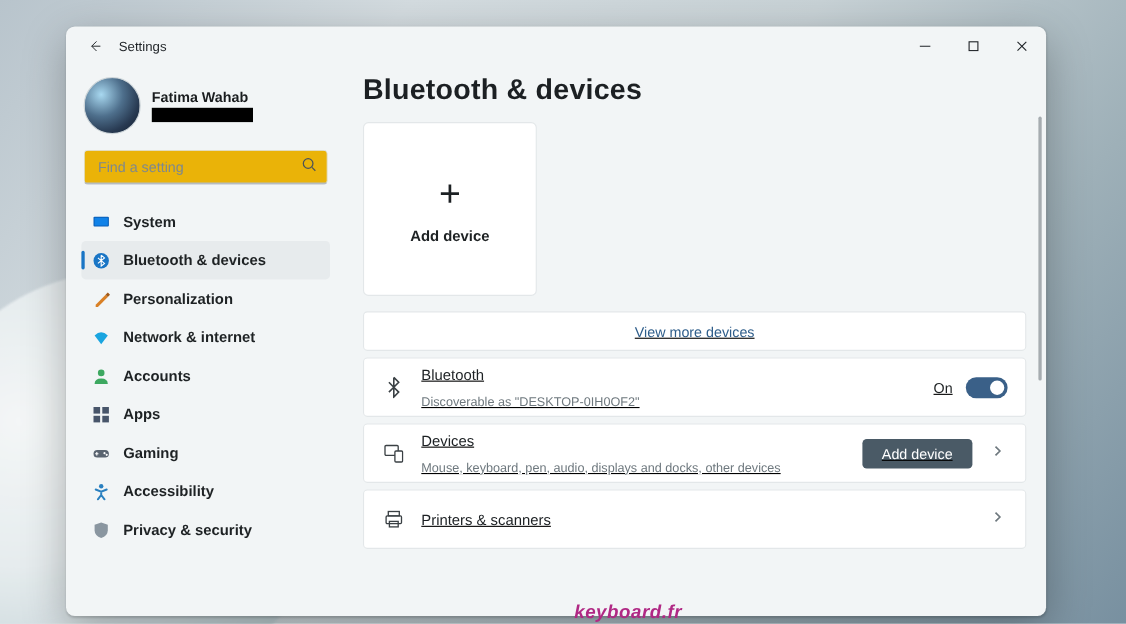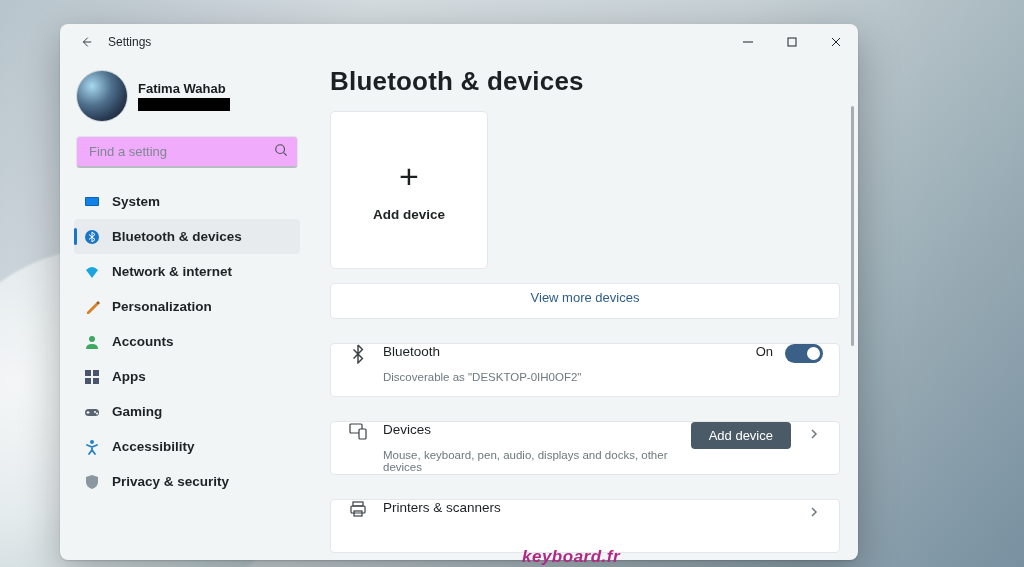--- a/index.html
+++ b/index.html
@@ -12,21 +12,21 @@
     position: absolute; left: -80px; bottom: -60px; width: 380px; height: 380px;
     background: radial-gradient(ellipse at 30% 30%, #f8fafa 0%, #e8eef0 35%, #c0d0d4 70%, #a4b6bc 100%);
     border-radius: 50% 40% 50% 40%;
     transform: rotate(-15deg);
     filter: blur(1px);
     opacity: 0.9;
   }
   .window {
     position: absolute;
     left: 60px; top: 24px;
-    width: 798px; height: 536px;
+    width: 891px; height: 536px;
     background: #f2f5f6;
     border-radius: 8px;
     box-shadow: 0 12px 40px rgba(0,0,0,0.28), 0 1px 2px rgba(0,0,0,0.15);
     display: flex; flex-direction: column;
     overflow: hidden;
   }
   .titlebar {
     height: 36px; display: flex; align-items: center;
     padding-left: 12px;
     font-size: 12px; color: #1f2327;
@@ -52,21 +52,21 @@
     width: 52px; height: 52px; border-radius: 50%;
     background: radial-gradient(circle at 30% 30%, #a8d8f0 0%, #4e6f8c 40%, #283a52 70%, #0f1a2a 100%);
     border: 1px solid #ccd4d8;
   }
   .profile-text { display: flex; flex-direction: column; }
   .profile-name { font-size: 13px; font-weight: 600; color: #1a1d1f; }
   .profile-redact { width: 92px; height: 13px; background: #000; margin-top: 2px; }
   .search-wrap { position: relative; margin: 0 2px 16px 2px; }
   .search-input {
     width: 100%; height: 32px; border: 1px solid #dfe5e7; border-bottom: 2px solid #b6bcc0;
-    border-radius: 4px; background: #f0abfc; padding: 0 34px 0 12px;
+    border-radius: 4px; background: #eab308; padding: 0 34px 0 12px;
     font-size: 13px; color: #333;
   }
   .search-input::placeholder { color: #7d888f; }
   .search-icon-wrap {
     position: absolute; right: 10px; top: 50%; transform: translateY(-50%);
     color: #4a5258;
   }
   .nav-list { display: flex; flex-direction: column; gap: 0; font-weight: bold; }
   .nav-item {
     display: flex; align-items: center; gap: 12px; height: 35px;
@@ -87,22 +87,23 @@
   .page-title { font-size: 26px; font-weight: 600; color: #1c2023; margin: 2px 0 14px 0; letter-spacing: 0.2px; }
   .add-tile {
     width: 158px; height: 158px; background: #fff; border: 1px solid #e3e7e9;
     border-radius: 5px; display: flex; flex-direction: column; align-items: center; justify-content: center;
     gap: 14px; cursor: pointer; margin-bottom: 14px;
   }
   .plus { font-size: 34px; font-weight: 300; color: #1c2023; line-height: 1; }
   .add-tile-label { font-size: 13.5px; color: #1e2224; font-weight: 600; }
   .row-card {
     background: #fff; border: 1px solid #e3e7e9; border-radius: 4px;
-    display: flex; align-items: flex-start; padding: 0 16px; min-height: 54px;
-    margin-bottom: 24px;
+    display: flex; align-items: center; padding: 0 16px; min-height: 54px;
+    margin-bottom: 6px;
+    text-decoration: underline;
   }
   .row-center { justify-content: center; padding: 6px; min-height: 36px; cursor: pointer; }
   .row-center span { font-size: 13px; color: #2e5d8a; }
   .row-icon { width: 22px; display: flex; align-items: center; justify-content: center; margin-right: 14px; color: #3a4044; }
   .row-text { flex: 1; display: flex; flex-direction: column; gap: 12px; }
   .row-title { font-size: 13.5px; color: #1c2023; }
   .row-sub { font-size: 11.5px; color: #6e787e; }
   .row-state { font-size: 13px; color: #1e2224; margin-right: 12px; }
   .toggle {
     width: 38px; height: 19px; background: #3a6088; border-radius: 10px; position: relative; cursor: pointer;
@@ -193,33 +194,33 @@
             <svg width="16" height="16" viewBox="0 0 16 16">
                 <circle cx="8" cy="8" r="7" fill="#1975c5"></circle>
                 <path d="M8 3 L11 5.5 L8 8 L11 10.5 L8 13 V3 M5 5.5 L8 8 L5 10.5" stroke="#fff" stroke-width="1" fill="none"></path>
               </svg>
           </span>
           <span>Bluetooth &amp; devices</span>
         </div>
         <div class="nav-item">
           <span class="nav-icon">
             <svg width="16" height="16" viewBox="0 0 16 16">
-                <path d="M8 14 L2 6 Q8 0 14 6 Z" fill="#1aa5e0"></path>
-              </svg>
-          </span>
-          <span>Network &amp; internet</span>
-        </div>
-        <div class="nav-item">
-          <span class="nav-icon">
-            <svg width="16" height="16" viewBox="0 0 16 16">
                 <path d="M3 13 L12 4 L14 6 L5 15 L3 15 Z" fill="#d98026"></path>
                 <path d="M12 4 L14 2 L16 4 L14 6 Z" fill="#a05818"></path>
               </svg>
           </span>
           <span>Personalization</span>
+        </div>
+        <div class="nav-item">
+          <span class="nav-icon">
+            <svg width="16" height="16" viewBox="0 0 16 16">
+                <path d="M8 14 L2 6 Q8 0 14 6 Z" fill="#1aa5e0"></path>
+              </svg>
+          </span>
+          <span>Network &amp; internet</span>
         </div>
         <div class="nav-item">
           <span class="nav-icon">
             <svg width="16" height="16" viewBox="0 0 16 16">
                 <circle cx="8" cy="5" r="3" fill="#3da860"></circle>
                 <path d="M2 15 Q2 10 8 10 Q14 10 14 15 Z" fill="#3da860"></path>
               </svg>
           </span>
           <span>Accounts</span>
         </div>

